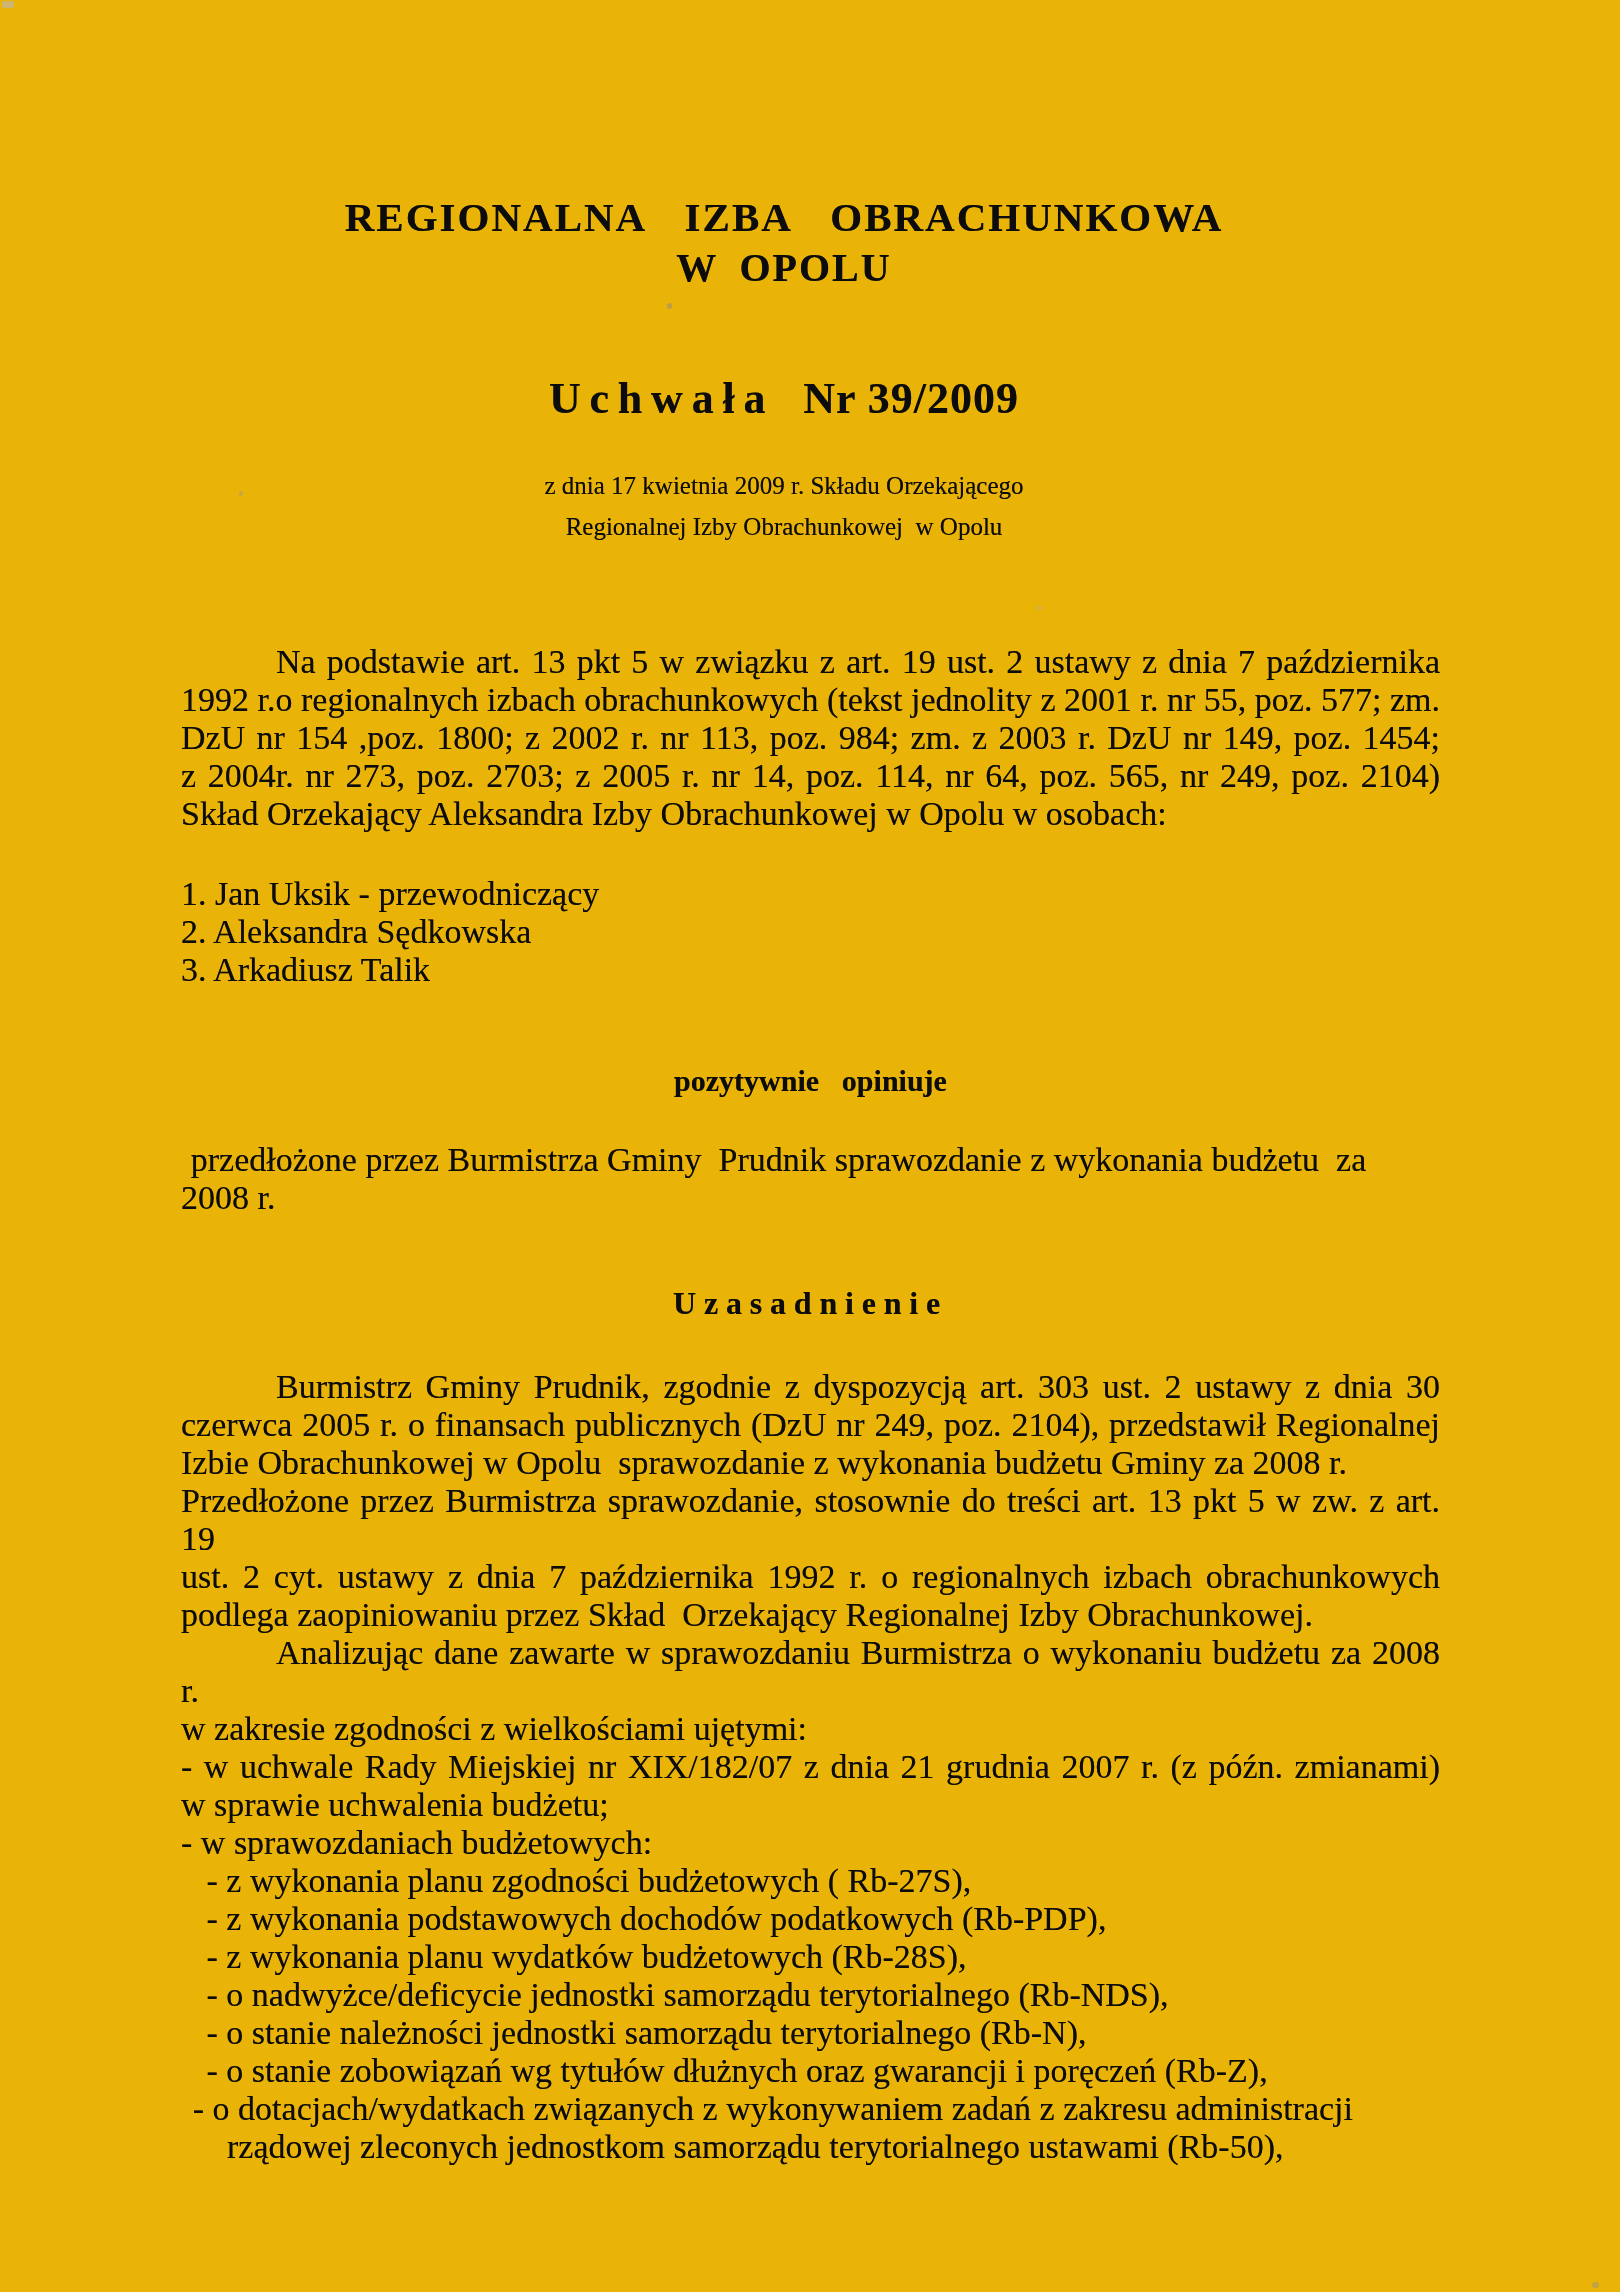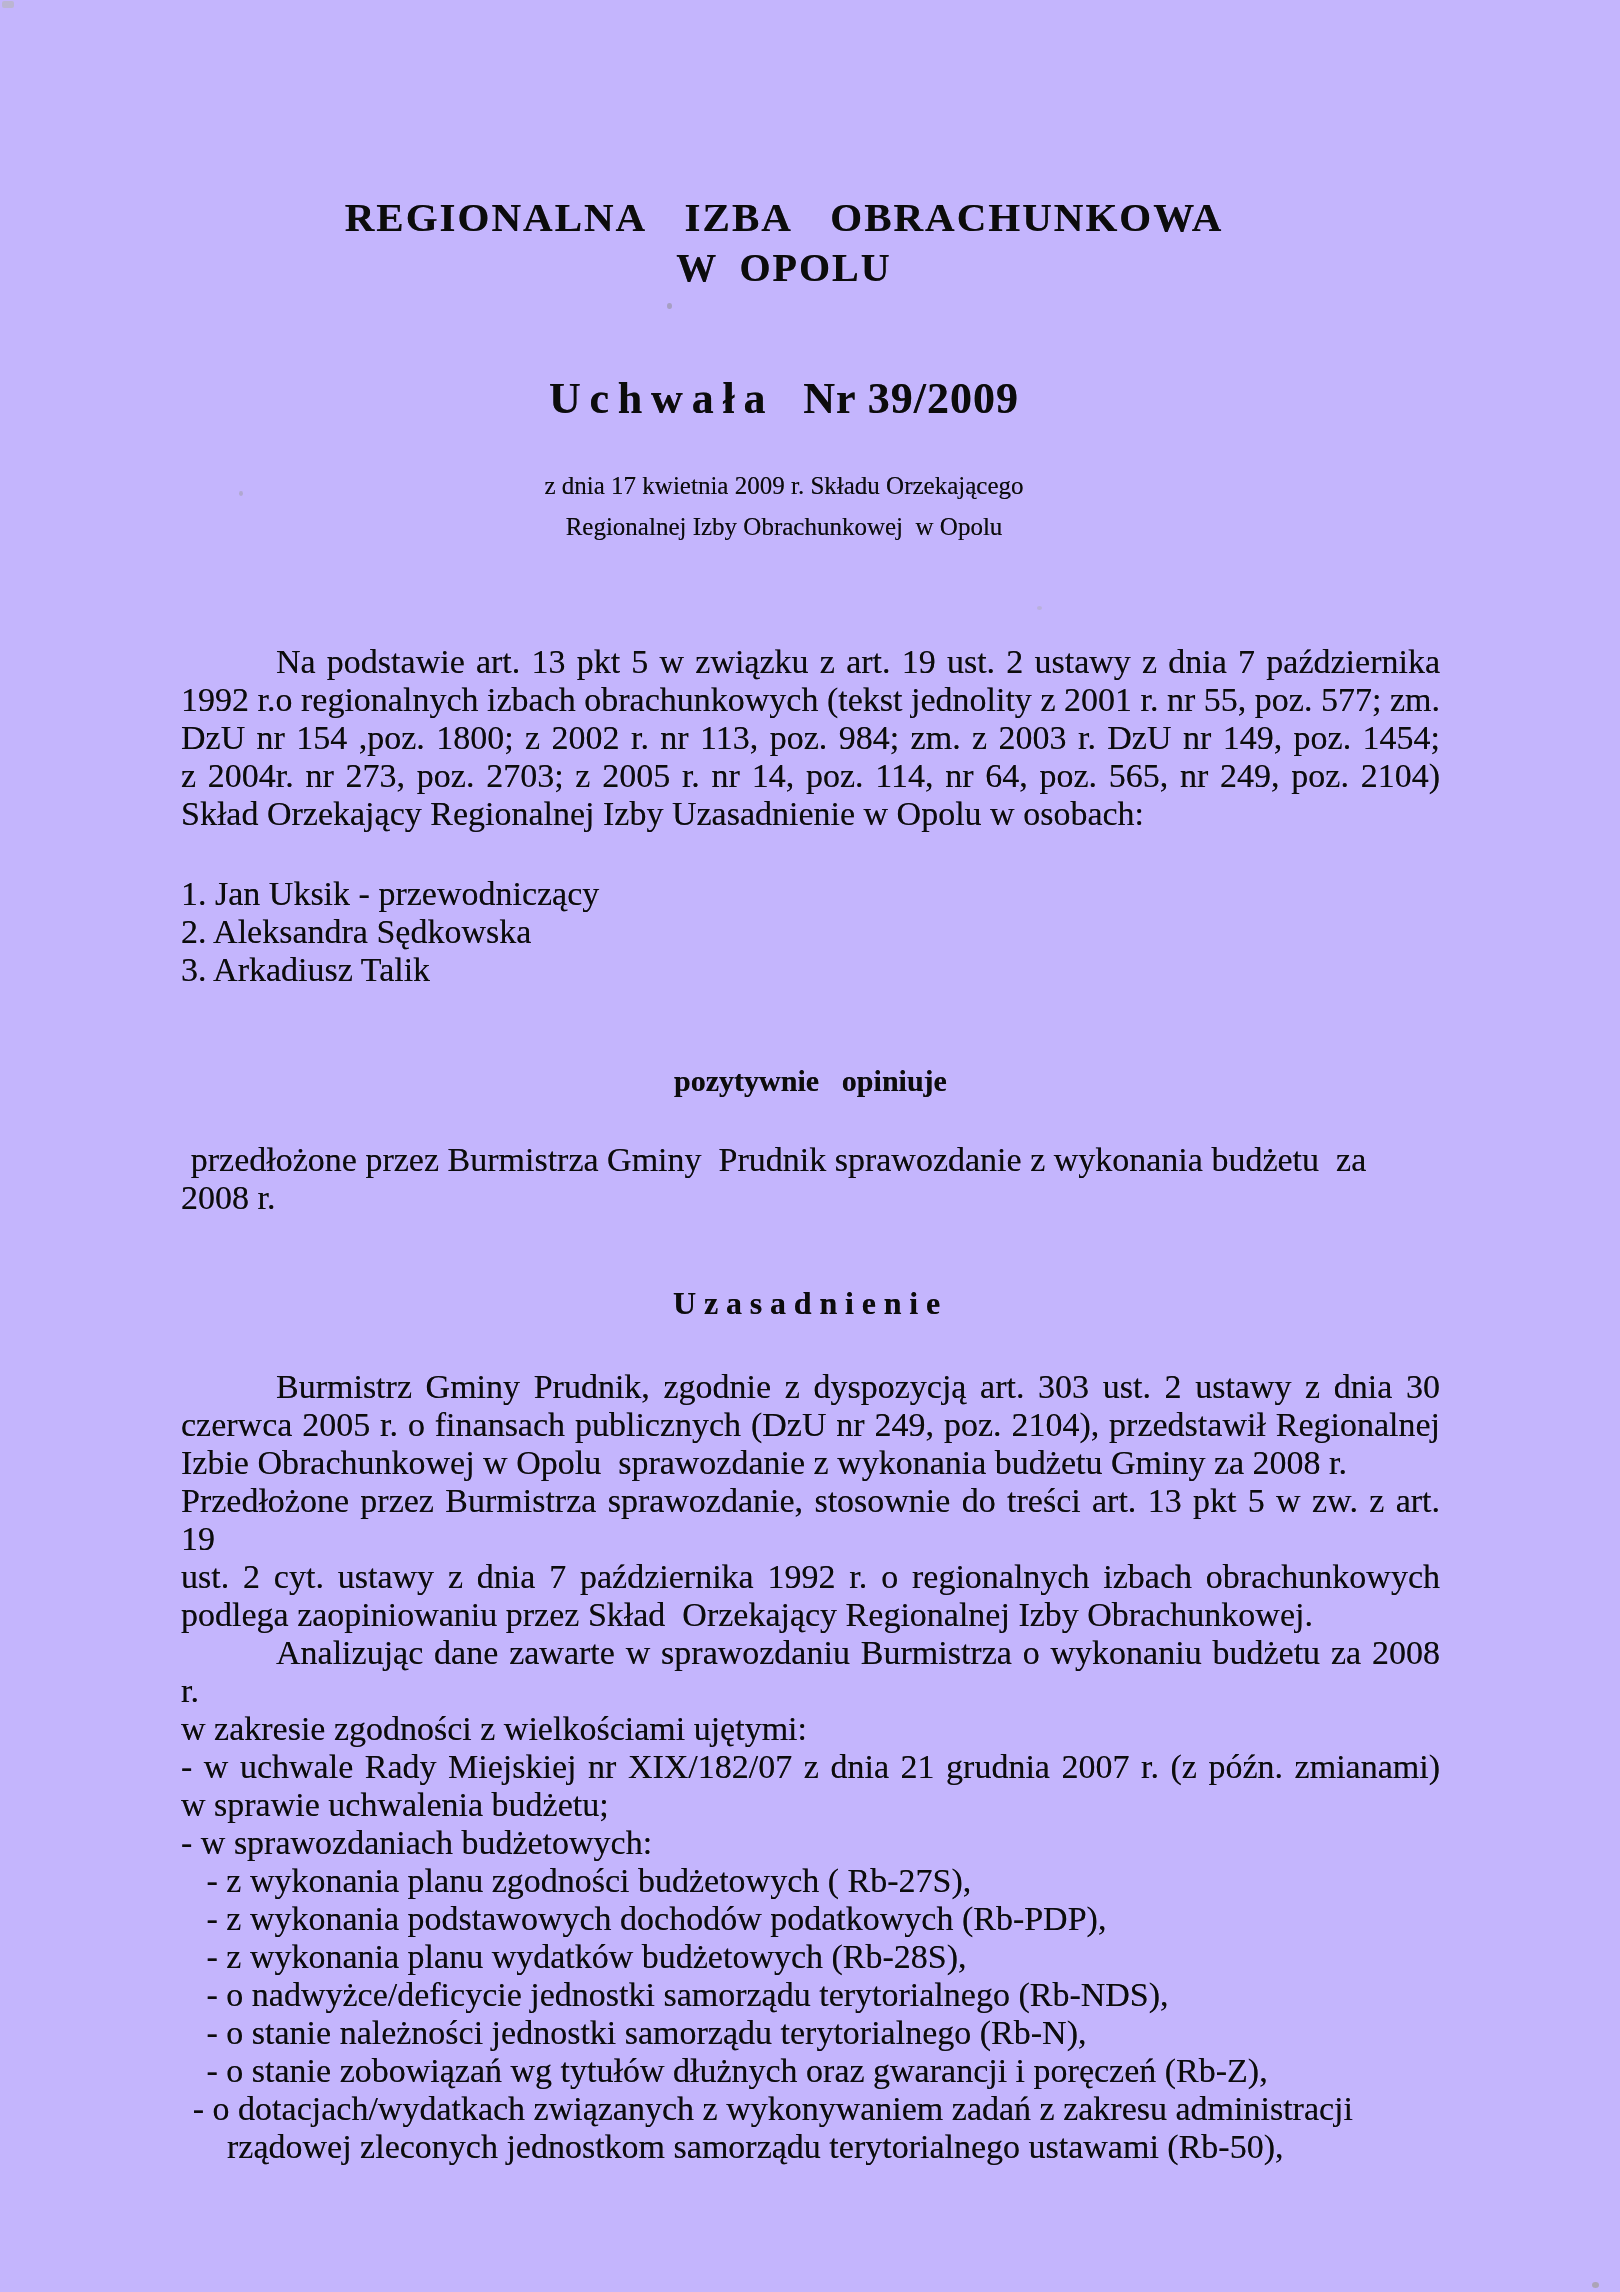--- a/index.html
+++ b/index.html
@@ -1,19 +1,19 @@
 <!DOCTYPE html>
 <html><head>
 <meta charset="utf-8">
 <style>
   html,body { margin:0; padding:0; background:#ffffff; }
   .page {
     position:relative;
     width:1620px; height:2293px;
-    background:#c4b5fd;
+    background:#eab308;
     color:#0c0c0c;
     font-family:"Liberation Serif","DejaVu Serif",serif;
     overflow:hidden;
     text-shadow:0 0 0.5px rgba(0,0,0,0.55);
   }
   
   .hdr { position:absolute; left:0; width:1568px; text-align:center; font-weight:bold; }
   .org1 { top:193px; font-size:41px; letter-spacing:2px; word-spacing:27.4px; }
   .org2 { top:244px; font-size:40px; letter-spacing:2px; word-spacing:9.8px; }
   .res  { top:373px; font-size:44px;text-align:center; }
@@ -66,21 +66,21 @@
     <span class="res-label">Uchwała</span><span class="res-num">Nr 39/2009</span>
   </div>
   <div class="dateline d1">z dnia 17 kwietnia 2009 r. Składu Orzekającego</div>
   <div class="dateline d2">Regionalnej Izby Obrachunkowej  w Opolu</div>
 
   <div class="col legal">
     <div class="line j ind">Na podstawie art. 13 pkt 5  w związku z art. 19 ust. 2 ustawy z dnia 7 października</div>
     <div class="line j">1992 r.o regionalnych izbach obrachunkowych (tekst jednolity z 2001 r. nr 55, poz. 577; zm.</div>
     <div class="line j">DzU nr 154 ,poz. 1800; z 2002 r. nr 113, poz. 984; zm. z 2003 r. DzU nr 149, poz. 1454;</div>
     <div class="line j">z 2004r. nr 273, poz.  2703; z 2005 r. nr 14, poz. 114, nr 64, poz. 565, nr 249, poz. 2104)</div>
-    <div class="line n">Skład Orzekający Regionalnej Izby Uzasadnienie w Opolu w osobach:</div>
+    <div class="line n">Skład Orzekający Aleksandra Izby Obrachunkowej w Opolu w osobach:</div>
   </div>
 
   <div class="col members">
     <div class="line n">1. Jan Uksik - przewodniczący</div>
     <div class="line n">2. Aleksandra Sędkowska</div>
     <div class="line n">3. Arkadiusz Talik</div>
   </div>
 
   <div class="col verdict">pozytywnie  opiniuje</div>
   <div class="col subject">

